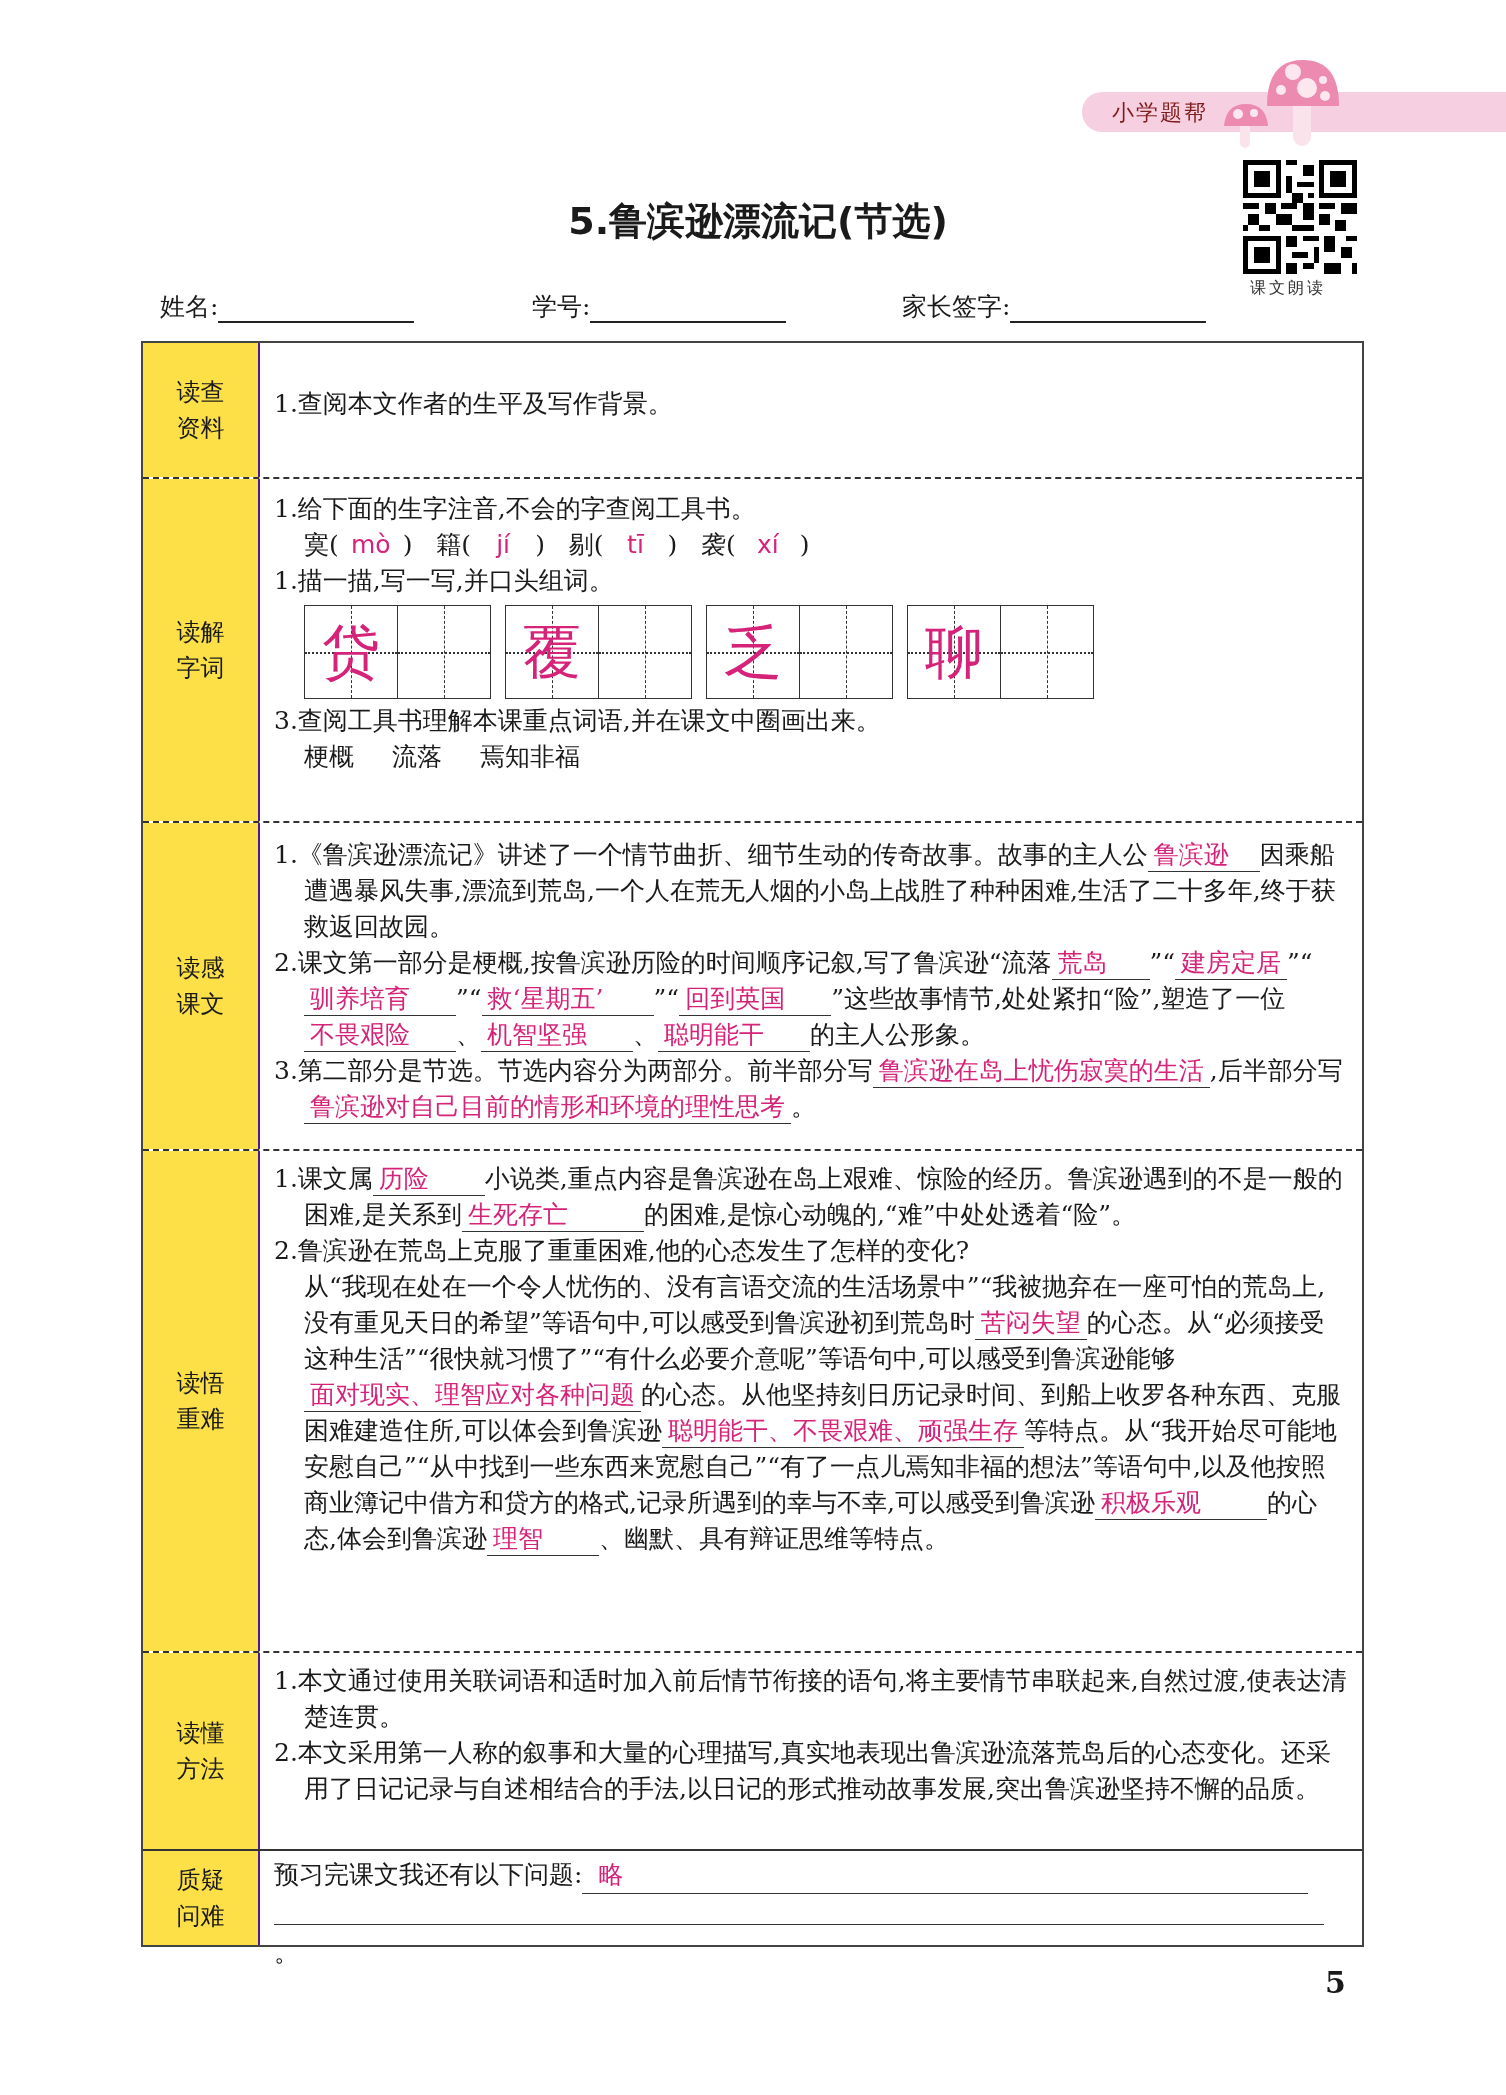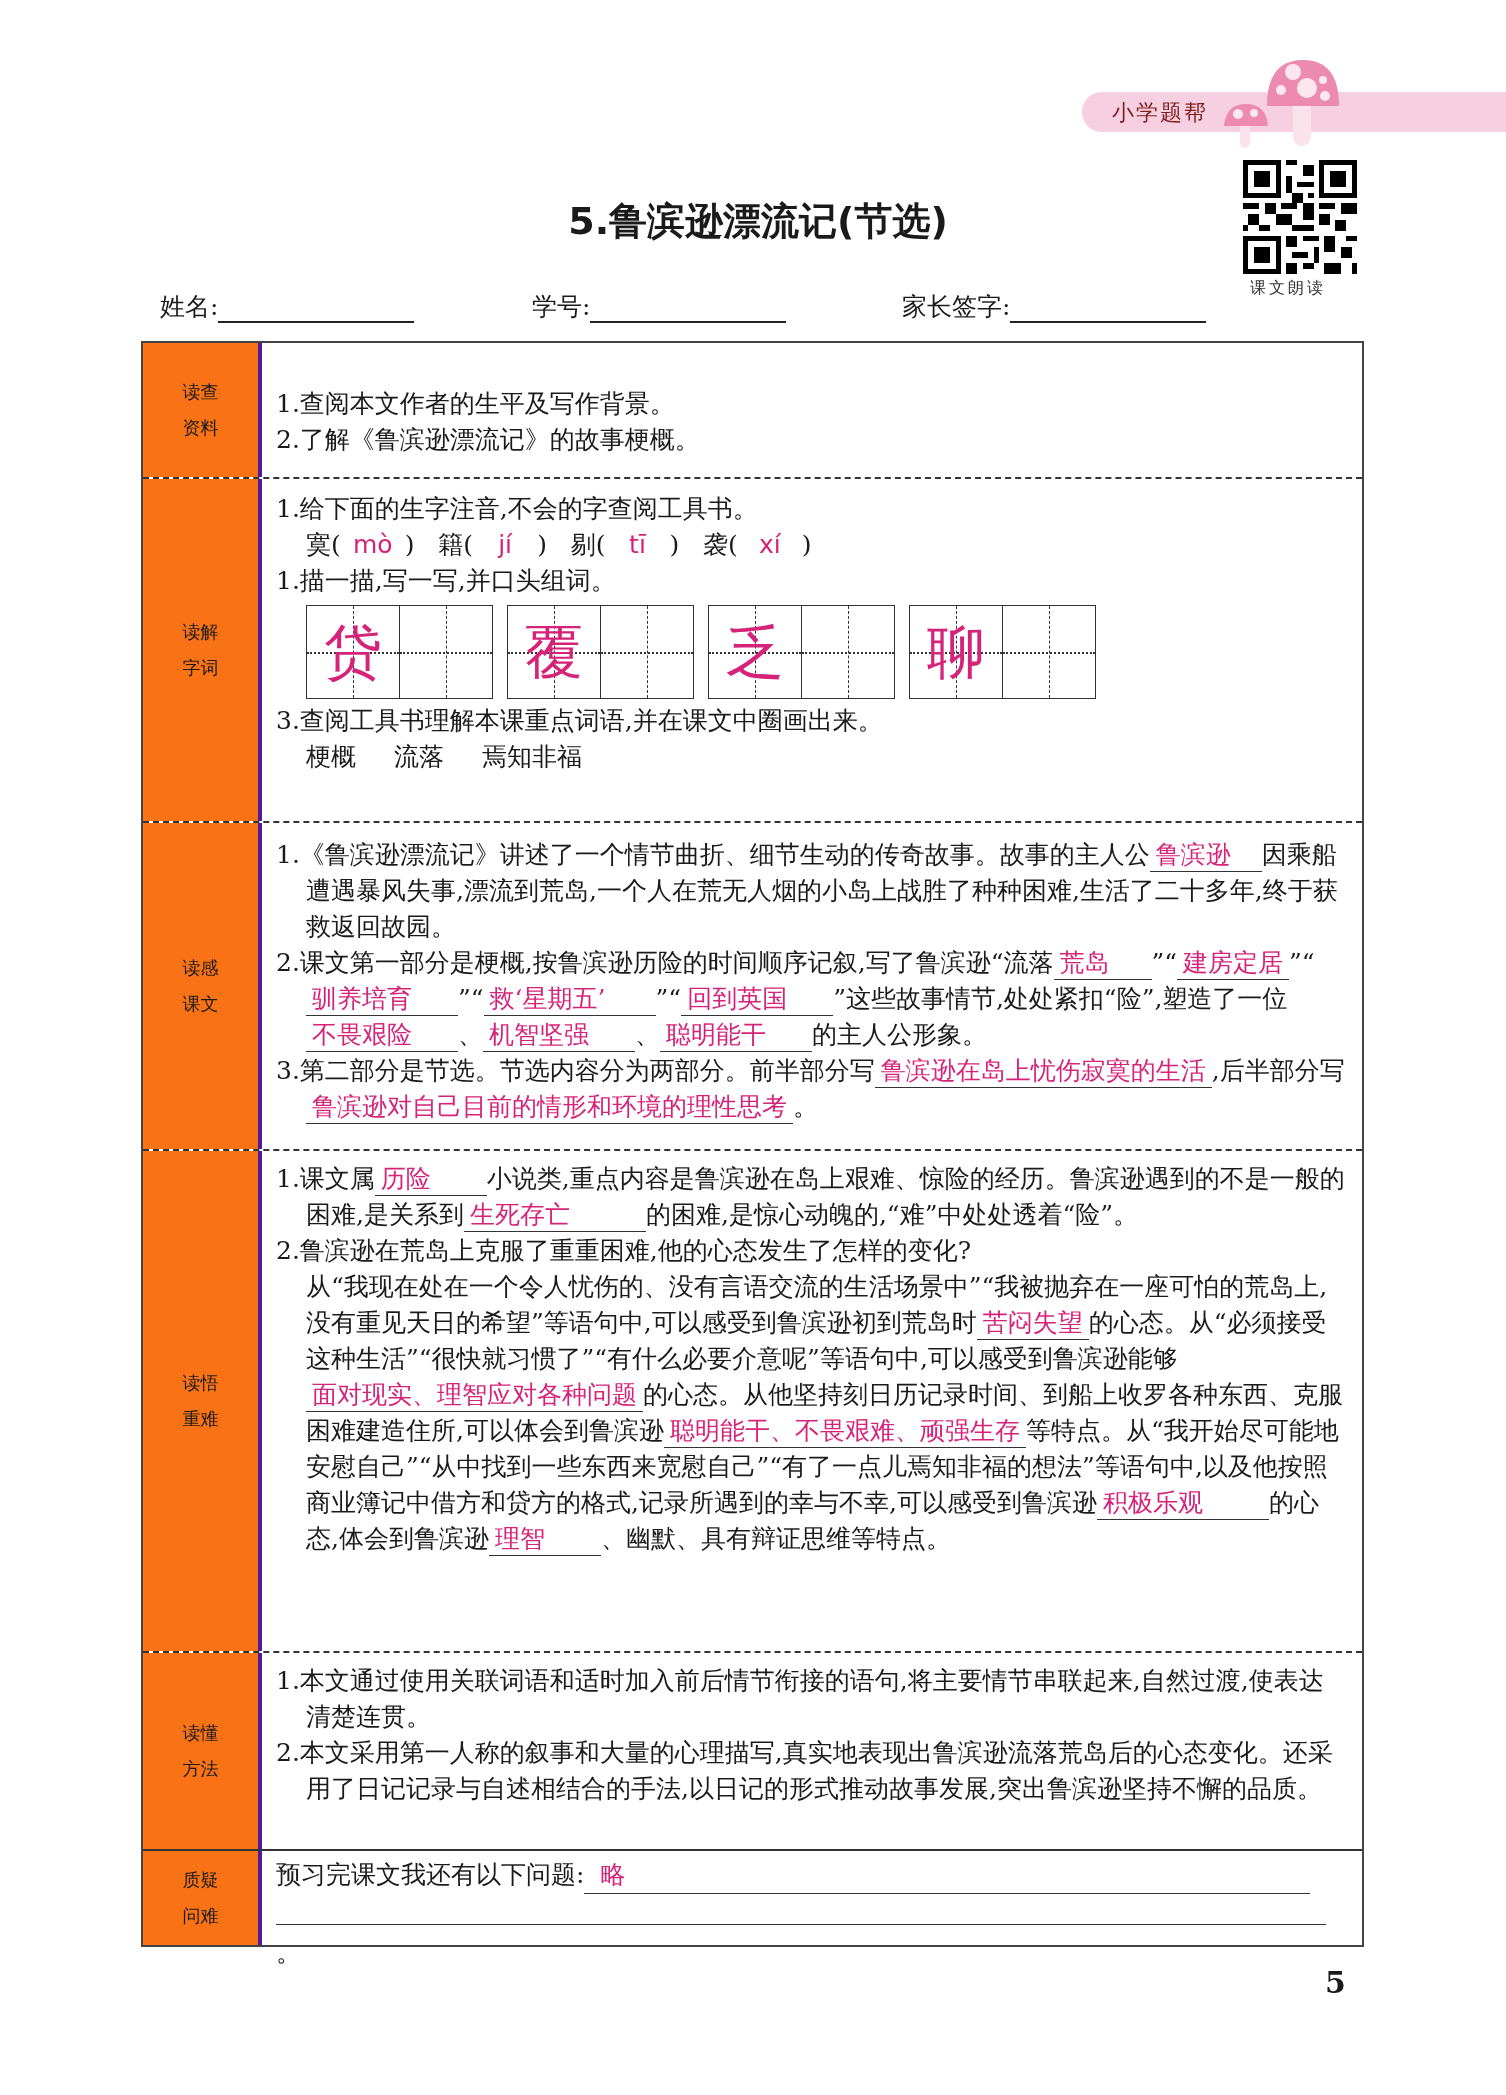--- a/index.html
+++ b/index.html
@@ -14,23 +14,23 @@
   .qr-caption{position:absolute;left:1250px;top:278px;font-size:16px;color:#333;letter-spacing:3px;}
   .title{position:absolute;left:0;width:1506px;top:196px;text-align:center;
          font-size:38px;font-family:"DejaVu Sans",sans-serif;font-weight:bold;padding-left:0;}
   .title span{display:inline-block;margin-left:10px;}
   .infoline{position:absolute;top:290px;font-size:25px;}
   .infoline .blank{display:inline-block;border-bottom:2px solid #222;height:26px;vertical-align:bottom;}
   .table{position:absolute;left:141px;top:341px;width:1219px;border:2px solid #444;}
   .row{display:flex;position:relative;}
   .row + .row{border-top:2px dashed #333;}
   .row.solid-top{border-top:2px solid #333 !important;}
-  .label{width:115px;flex:none;background:#f97316;border-right:4px solid #4c1d95;
+  .label{width:115px;flex:none;background:#fde047;border-right:2px solid #4c1d95;
          display:flex;align-items:center;justify-content:center;
-         font-family:"DejaVu Sans",sans-serif;font-size:18px;line-height:36px;text-align:center;}
+         font-family:"DejaVu Sans",sans-serif;font-size:24px;line-height:36px;text-align:center;}
   .content{flex:1;padding:10px 14px 10px 14px;font-size:25px;line-height:36px;}
   .item{padding-left:30px;text-indent:-30px;}
   .pink{color:#d6237a;font-family:"DejaVu Sans",sans-serif;}
   .ans{color:#d6237a;display:inline-block;border-bottom:1.5px solid #333;
        text-indent:0;line-height:32px;padding:0 6px;}
   .pinyin-row{padding-left:30px;}
   .pinyin-row .py{display:inline-block;width:64px;text-align:center;color:#d6237a;font-family:"DejaVu Sans",sans-serif;}
   .grids{display:flex;gap:14px;padding-left:30px;margin:6px 0 4px;}
   .grid-pair{display:flex;border:1.5px solid #333;}
   .cell{width:92px;height:92px;position:relative;}
@@ -126,21 +126,20 @@
 
   <div class="row" style="height:134px">
     <div class="label">
         <div>
           <div>读查</div>
           <div>资料</div>
         </div>
       </div>
     <div class="content" style="padding-top:43px">
       <div class="item">1.查阅本文作者的生平及写作背景。</div>
-      <div class="item">2.了解《鲁滨逊漂流记》的故事梗概。</div>
     </div>
   </div>
 
   <div class="row" style="height:342px">
     <div class="label">
         <div>
           <div>读解</div>
           <div>字词</div>
         </div>
       </div>

